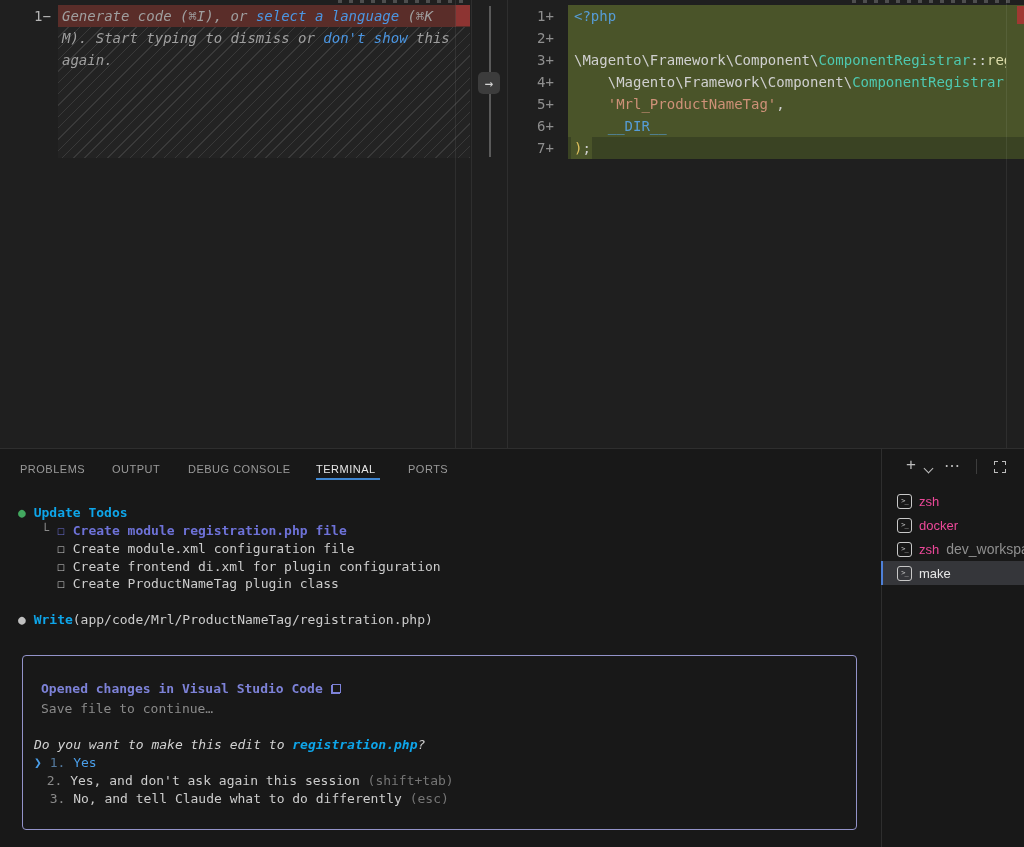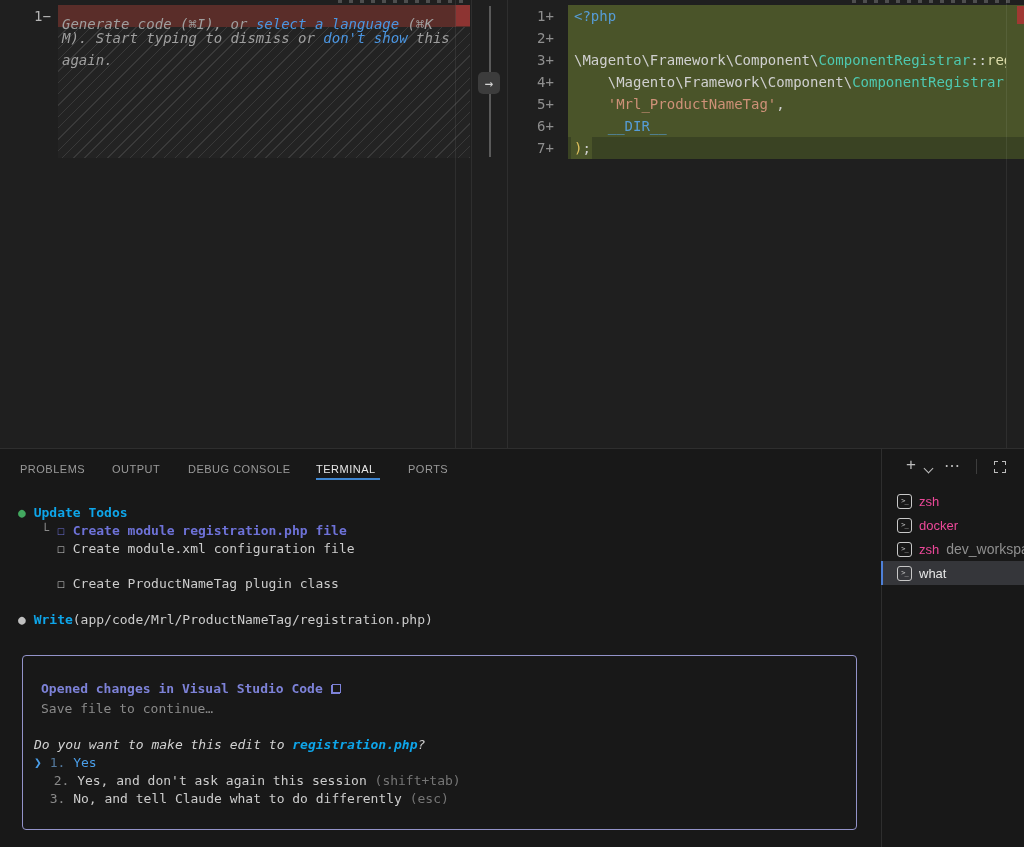--- a/index.html
+++ b/index.html
@@ -65,21 +65,21 @@
     <div class="abs artifact" style="left:852px;top:0;width:158px;height:3px;"></div>
 
     <div class="abs" style="left:0;top:0;width:471px;height:448px;">
 
       <div class="abs" style="left:58px;top:5px;width:412px;height:22px;background:#5a2d29;"></div>
 
       <div class="abs hatch" style="left:58px;top:27px;width:412px;height:131px;"></div>
 
       <div class="abs mono gnum" style="left:34px;top:5px;color:#b4b4b4;">1−</div>
 
-      <div class="abs mono ghost" style="left:62px;top:5px;margin-top:8px;"><span>Generate code (⌘I), or </span><span class="lnk">select a language</span><span> (⌘K</span></div>
+      <div class="abs mono ghost" style="left:62px;top:5px;"><span>Generate code (⌘I), or </span><span class="lnk">select a language</span><span> (⌘K</span></div>
       <div class="abs mono ghost" style="left:62px;top:27px;"><span>M). Start typing to dismiss or </span><span class="lnk">don't show</span><span> this</span></div>
       <div class="abs mono ghost" style="left:62px;top:49px;"><span>again.</span></div>
 
       <div class="abs vline" style="left:455px;top:0;width:1px;height:448px;"></div>
       <div class="abs" style="left:456px;top:5px;width:14px;height:21px;background:#8d3432;"></div>
     </div>
 
     <div class="abs vline" style="left:471px;top:0;width:1px;height:448px;"></div>
     <div class="abs" style="left:489px;top:6px;width:2px;height:151px;background:#5a5a5a;"></div>
     <div class="abs arrowbtn mono" style="left:478px;top:72px;">→</div>
@@ -134,30 +134,31 @@
   <div class="abs" style="left:906px;top:456px;font-size:17px;line-height:18px;color:#bdbdbd;cursor:pointer;">+</div>
   <div class="abs chev" style="left:925px;top:465px;"></div>
   <div class="abs" style="left:944px;top:457px;font-size:16px;line-height:18px;color:#bdbdbd;cursor:pointer;">⋯</div>
   <div class="abs" style="left:976px;top:459px;width:1px;height:15px;background:#3d3d3d;"></div>
   <div class="sfull" style="left:994px;top:461px;"></div>
 
   <div class="tline mono" style="left:18px;top:504px;"><span class="green-dot">● </span><span class="bold-white">Update Todos</span></div>
 
   <div class="tline mono" style="left:18px;top:522px;"><span>   </span><span class="dim">└ </span><span class="todo-active">☐ </span><span class="todo-active">Create module registration.php file</span></div>
   <div class="tline mono" style="left:18px;top:540px;"><span>     </span><span>☐ </span><span>Create module.xml configuration file</span></div>
+  <div class="tline mono" style="left:18px;top:558px;"><span>     </span><span>☐ </span><span>Create frontend di.xml for plugin configuration</span></div>
   <div class="tline mono" style="left:18px;top:575px;"><span>     </span><span>☐ </span><span>Create ProductNameTag plugin class</span></div>
 
   <div class="tline mono" style="left:18px;top:611px;"><span style="color:#c0c0c0">● </span><span class="bold-white">Write</span><span>(app/code/Mrl/ProductNameTag/registration.php)</span></div>
 
   <div class="abs dialog" style="left:22px;top:655px;width:833px;height:173px;">
     <div class="tline mono" style="left:18px;top:24px;"><span class="peri">Opened changes in Visual Studio Code</span><span> </span><span class="osq" style="top:1px;"><span class="b"></span><span class="f"></span></span></div>
     <div class="tline mono dim" style="left:18px;top:44px;">Save file to continue…</div>
     <div class="tline mono" style="left:11px;top:80px;color:#d2d2d2;font-style:italic;"><span>Do you want to make this edit to </span><span class="bold-white">registration.php</span><span>?</span></div>
     <div class="tline mono" style="left:11px;top:98px;cursor:pointer;"><span class="blue">❯ </span><span class="num-blue">1. </span><span class="blue">Yes</span></div>
-    <div class="tline mono" style="left:15px;top:116px;cursor:pointer;"><span>  </span><span class="dim">2. </span><span>Yes, and don't ask again this session </span><span class="dimmer">(shift+tab)</span></div>
+    <div class="tline mono" style="left:8px;top:116px;cursor:pointer;"><span>  </span><span class="dim">2. </span><span>Yes, and don't ask again this session </span><span class="dimmer">(shift+tab)</span></div>
     <div class="tline mono" style="left:11px;top:134px;cursor:pointer;"><span>  </span><span class="dim">3. </span><span>No, and tell Claude what to do differently </span><span class="dimmer">(esc)</span></div>
   </div>
 
   <div class="abs" style="left:881px;top:448px;width:1px;height:399px;background:#2e2e2e;"></div>
 
   <div class="trow" style="top:489px;">
     <span class="ticon">
         <span class="mono">&gt;_</span>
       </span>
     <span class="tlabel">zsh</span>
@@ -172,17 +173,17 @@
     <span class="ticon">
         <span class="mono">&gt;_</span>
       </span>
     <span class="tlabel">zsh</span>
     <span class="tsuffix">dev_workspace</span>
   </div>
   <div class="trow sel" style="top:561px;">
     <span class="ticon">
         <span class="mono">&gt;_</span>
       </span>
-    <span class="tlabel" style="color:#e6e6e6">what</span>
+    <span class="tlabel" style="color:#e6e6e6">make</span>
   </div>
   <div class="abs" style="left:881px;top:561px;width:2px;height:24px;background:#4e80d8;"></div>
 
 </div>
 
 </body></html>

